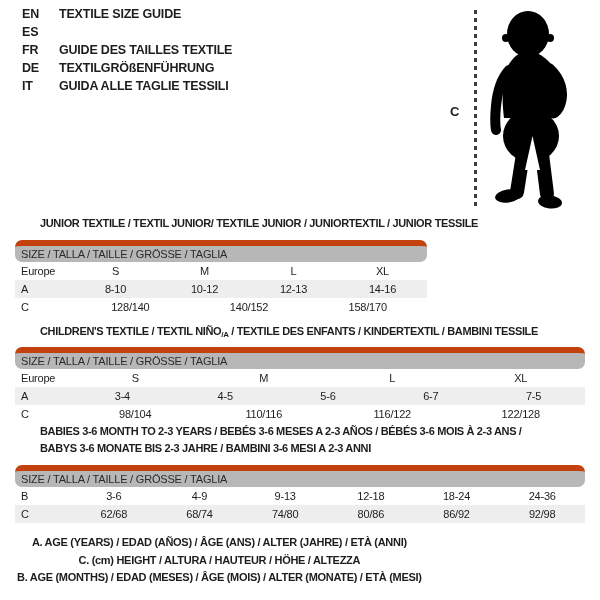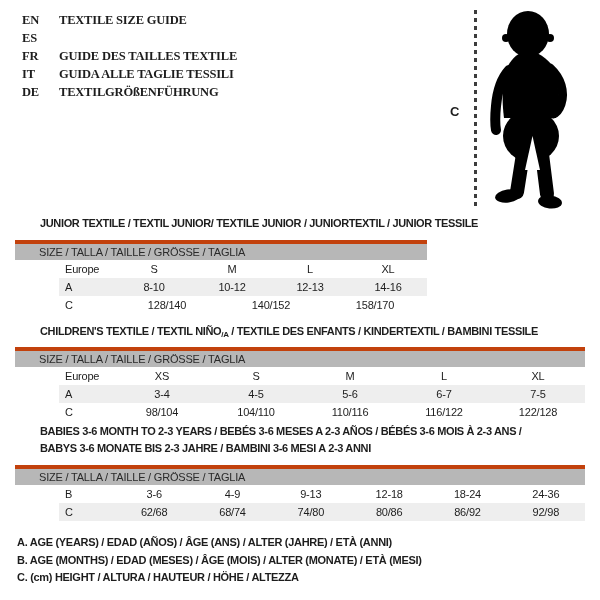--- a/index.html
+++ b/index.html
@@ -1,74 +1,74 @@
 <!DOCTYPE html>
 <html style="--bar: #b7b7b7; --stripe: #eeeeee; --text: #1d1d1d;"><head>
 <meta charset="utf-8">
 <style>
   html,body{margin:0;padding:0;background:#fff;}
   .canvas{
     position:relative;width:600px;height:600px;background:#ffffff;overflow:hidden;
     font-family:"Liberation Sans", sans-serif;color:var(--text,#1d1d1d);
   }
   
-  .lang-block{position:absolute;left:22px;top:11px;font-family:Liberation Serif, serif;}
+  .lang-block{position:absolute;left:22px;top:5px;}
   .lang-row{display:flex;height:18px;line-height:18px;font-size:12.5px;font-weight:bold;letter-spacing:-0.2px;}
   .lang-code{width:37px;}
   
   .dotline{
     position:absolute;left:474px;top:10px;width:3px;height:197px;
     background:repeating-linear-gradient(to bottom,#3c3c3c 0px,#3c3c3c 4px,transparent 4px,transparent 8px);
   }
   .measure-label{position:absolute;left:450px;top:104px;font-size:13px;font-weight:bold;}
   .baby{position:absolute;left:486px;top:6px;width:100px;height:206px;}
   
   .tbl-title{
     position:absolute;left:17px;font-size:11px;font-weight:bold;letter-spacing:-0.35px;
     line-height:17px;white-space:nowrap;margin-left:23px;
   }
   .subscript{font-size:8px;vertical-align:-2px;}
   
   .tbl{position:absolute;left:15px;}
   .bar{
-    background:var(--bar,#b7b7b7);height:16px;line-height:16px;padding-left:24px;
-    font-size:11px;letter-spacing:-0.2px;color:#2a2a2a;border-top:4px solid #c2410c;
+    background:var(--bar,#b7b7b7);height:16px;line-height:16px;padding-left:6px;
+    font-size:11px;letter-spacing:-0.2px;color:#2a2a2a;border-top:6px solid #c2410c;border-radius:7px;
   }
-  .trow{display:flex;height:18px;line-height:18px;font-size:11px;letter-spacing:-0.2px;margin-left:44px;}
+  .trow{display:flex;height:18px;line-height:18px;font-size:11px;letter-spacing:-0.2px;}
   .trow.striped{background:var(--stripe,#eeeeee);}
   .lbl{width:56px;padding-left:6px;box-sizing:border-box;}
   .cell{flex:1;text-align:center;}
   
   .footnotes{position:absolute;left:17px;top:534px;}
-  .footnotes div{height:17.5px;line-height:17.5px;font-size:11px;font-weight:bold;letter-spacing:-0.3px;white-space:nowrap;}
+  .footnotes div{height:17.5px;line-height:17.5px;font-size:11px;font-weight:bold;letter-spacing:-0.3px;white-space:nowrap;text-align:center;}
 </style>
 </head>
 <body>
 
 <div class="canvas">
 
   <div class="lang-block">
     <div class="lang-row">
       <span class="lang-code">EN</span>
       <span class="lang-label">TEXTILE SIZE GUIDE</span>
     </div>
     <div class="lang-row">
       <span class="lang-code">ES</span>
     </div>
     <div class="lang-row">
       <span class="lang-code">FR</span>
       <span class="lang-label">GUIDE DES TAILLES TEXTILE</span>
     </div>
     <div class="lang-row">
+      <span class="lang-code">DE</span>
+      <span class="lang-label">TEXTILGRÖßENFÜHRUNG</span>
+    </div>
+    <div class="lang-row">
       <span class="lang-code">IT</span>
       <span class="lang-label">GUIDA ALLE TAGLIE TESSILI</span>
-    </div>
-    <div class="lang-row">
-      <span class="lang-code">DE</span>
-      <span class="lang-label">TEXTILGRÖßENFÜHRUNG</span>
     </div>
   </div>
 
   <div class="dotline"></div>
   <div class="measure-label">C</div>
   <svg class="baby" viewBox="0 0 100 206" xmlns="http://www.w3.org/2000/svg">
     <g fill="#000" stroke="none">
       <ellipse cx="42" cy="28" rx="21" ry="23"></ellipse>
       <circle cx="20" cy="32" r="4"></circle>
       <circle cx="64" cy="32" r="4"></circle>
@@ -113,38 +113,36 @@
     </div>
   </div>
 
   <div class="tbl-title" style="top:323px">
     <span>CHILDREN'S TEXTILE / TEXTIL NIÑO</span><span class="subscript">/A</span><span> / TEXTILE DES ENFANTS / KINDERTEXTIL / BAMBINI TESSILE</span>
   </div>
   <div class="tbl" style="top:347px;width:570px">
     <div class="bar">SIZE / TALLA / TAILLE / GRÖSSE / TAGLIA</div>
     <div class="trow">
       <div class="lbl">Europe</div>
-      <div class="cell">XS</div>
       <div class="cell">S</div>
       <div class="cell">M</div>
       <div class="cell">L</div>
       <div class="cell">XL</div>
     </div>
     <div class="trow striped">
       <div class="lbl">A</div>
       <div class="cell">3-4</div>
       <div class="cell">4-5</div>
       <div class="cell">5-6</div>
       <div class="cell">6-7</div>
       <div class="cell">7-5</div>
     </div>
     <div class="trow">
       <div class="lbl">C</div>
       <div class="cell">98/104</div>
-      <div class="cell">104/110</div>
       <div class="cell">110/116</div>
       <div class="cell">116/122</div>
       <div class="cell">122/128</div>
     </div>
   </div>
 
   <div class="tbl-title" style="top:423px">
     <div>BABIES 3-6 MONTH TO 2-3 YEARS / BEBÉS 3-6 MESES A 2-3 AÑOS / BÉBÉS 3-6 MOIS À 2-3 ANS /</div>
     <div>BABYS 3-6 MONATE BIS 2-3 JAHRE / BAMBINI 3-6 MESI A 2-3 ANNI</div>
   </div>
@@ -165,17 +163,17 @@
       <div class="cell">68/74</div>
       <div class="cell">74/80</div>
       <div class="cell">80/86</div>
       <div class="cell">86/92</div>
       <div class="cell">92/98</div>
     </div>
   </div>
 
   <div class="footnotes">
     <div>A. AGE (YEARS) / EDAD (AÑOS) / ÂGE (ANS) / ALTER (JAHRE) / ETÀ (ANNI)</div>
+    <div>C. (cm) HEIGHT / ALTURA / HAUTEUR / HÖHE / ALTEZZA</div>
     <div>B. AGE (MONTHS) / EDAD (MESES) / ÂGE (MOIS) / ALTER (MONATE) / ETÀ (MESI)</div>
-    <div>C. (cm) HEIGHT / ALTURA / HAUTEUR / HÖHE / ALTEZZA</div>
   </div>
 
 </div>
 
 </body></html>

